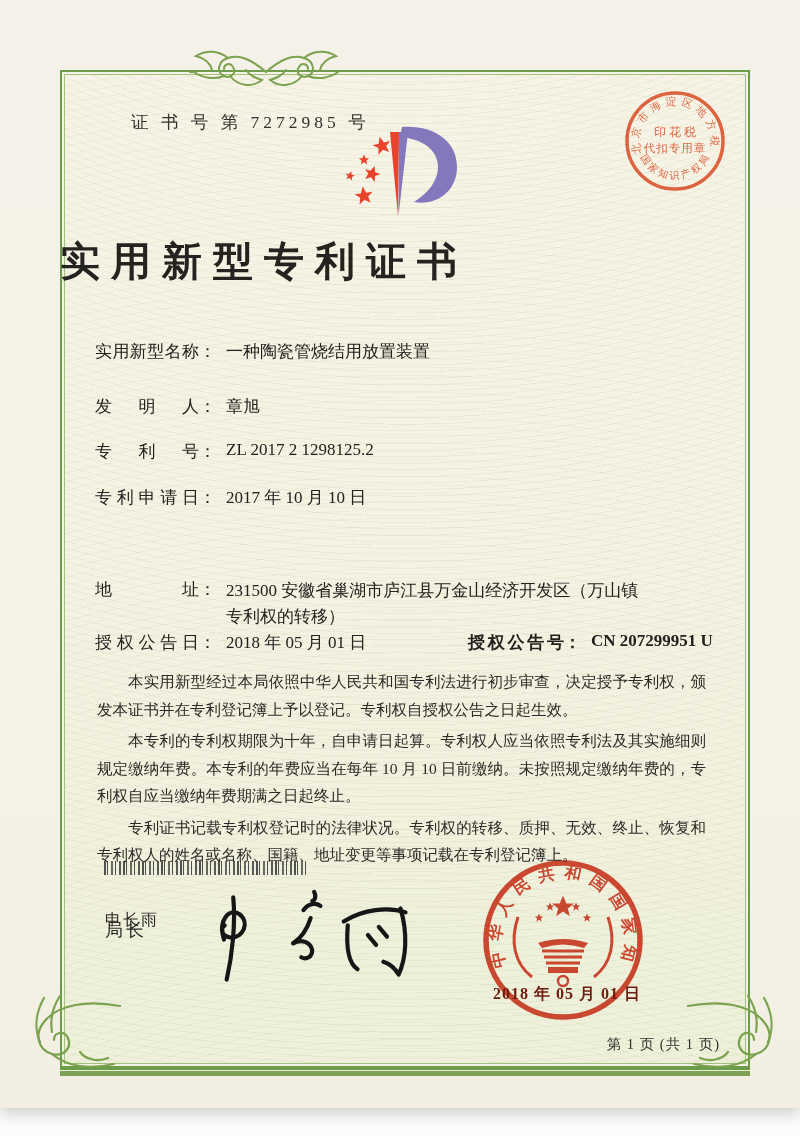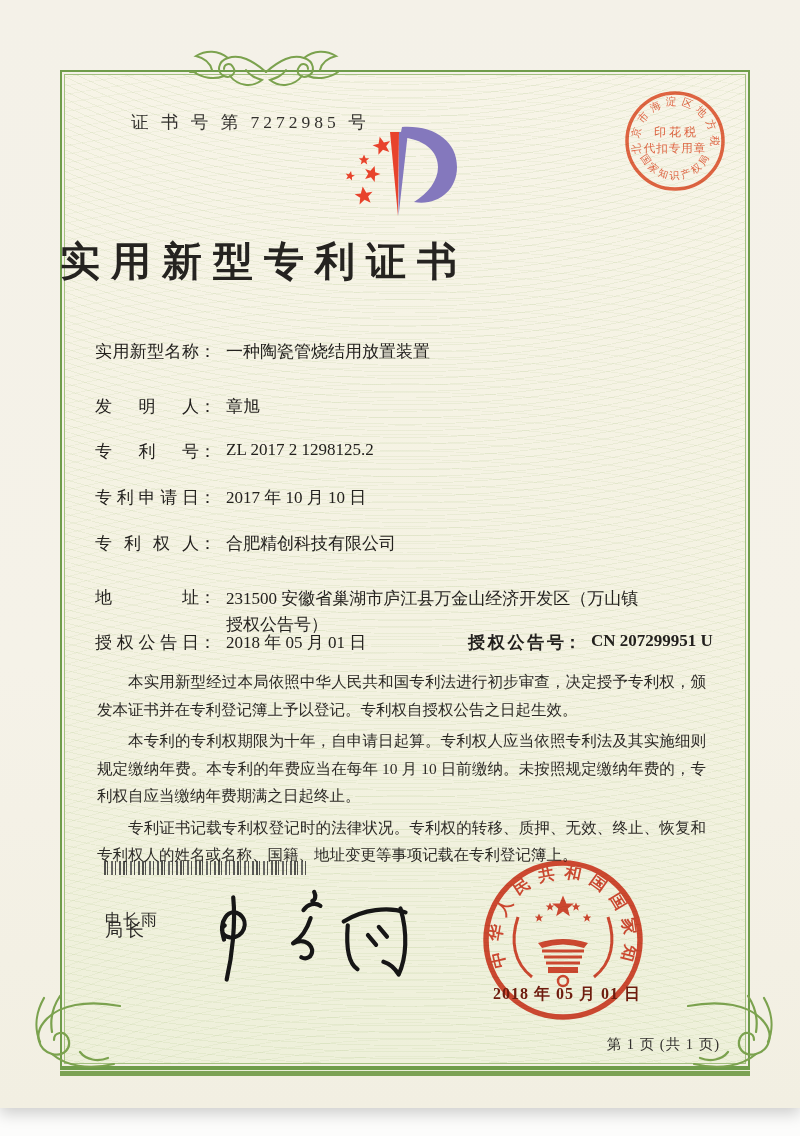--- a/index.html
+++ b/index.html
@@ -50,21 +50,21 @@
   
   .field-row{position:absolute;left:95px;font-size:17px;color:#23211e;white-space:nowrap;}
   .flabel{display:inline-block;min-width:104px;text-align:justify;text-align-last:justify;}
   .fcolon{display:inline-block;margin-right:10px;}
   .fvalue{display:inline-block;vertical-align:top;white-space:normal;}
   .row-name{top:340px;}
   .row-inventor{top:395px;}
   .row-patno{top:440px;}
   .row-appdate{top:486px;}
   .row-patentee{top:532px;}
-  .row-address{top:578px;margin-top:8px;}
+  .row-address{top:578px;}
   .row-address .fvalue{width:500px;line-height:1.52;}
   .row-grantdate{top:631px;}
   .row-grantno{top:631px;left:468px;font-weight:bold;}
   .row-grantno .flabel{min-width:96px;}
   
   .body-text{
     position:absolute;left:93px;top:664px;width:617px;
     font-size:15.5px;line-height:27.5px;color:#2c2a26;text-align:justify;
   }
   .body-text p{margin:4px;text-indent:2em;}
@@ -177,25 +177,22 @@
   </div>
   <div class="field-row row-inventor">
     <span class="flabel">发明人</span><span class="fcolon">：</span><span class="fvalue">章旭</span>
   </div>
   <div class="field-row row-patno">
     <span class="flabel">专利号</span><span class="fcolon">：</span><span class="fvalue">ZL 2017 2 1298125.2</span>
   </div>
   <div class="field-row row-appdate">
     <span class="flabel">专利申请日</span><span class="fcolon">：</span><span class="fvalue">2017 年 10 月 10 日</span>
   </div>
-  <div class="field-row row-patentee">
-    <span class="flabel">专利权人</span><span class="fcolon">：</span><span class="fvalue">合肥精创科技有限公司</span>
-  </div>
   <div class="field-row row-address">
-    <span class="flabel">地址</span><span class="fcolon">：</span><span class="fvalue"><span>231500 安徽省巢湖市庐江县万金山经济开发区（万山镇</span><br><span>授权公告号）</span></span>
+    <span class="flabel">地址</span><span class="fcolon">：</span><span class="fvalue"><span>231500 安徽省巢湖市庐江县万金山经济开发区（万山镇</span><br><span>专利权的转移）</span></span>
   </div>
   <div class="field-row row-grantdate">
     <span class="flabel">授权公告日</span><span class="fcolon">：</span><span class="fvalue">2018 年 05 月 01 日</span>
   </div>
   <div class="field-row row-grantno">
     <span class="flabel">授权公告号</span><span class="fcolon">：</span><span class="fvalue">CN 207299951 U</span>
   </div>
 
   <div class="body-text">
     <p>本实用新型经过本局依照中华人民共和国专利法进行初步审查，决定授予专利权，颁发本证书并在专利登记簿上予以登记。专利权自授权公告之日起生效。</p>

